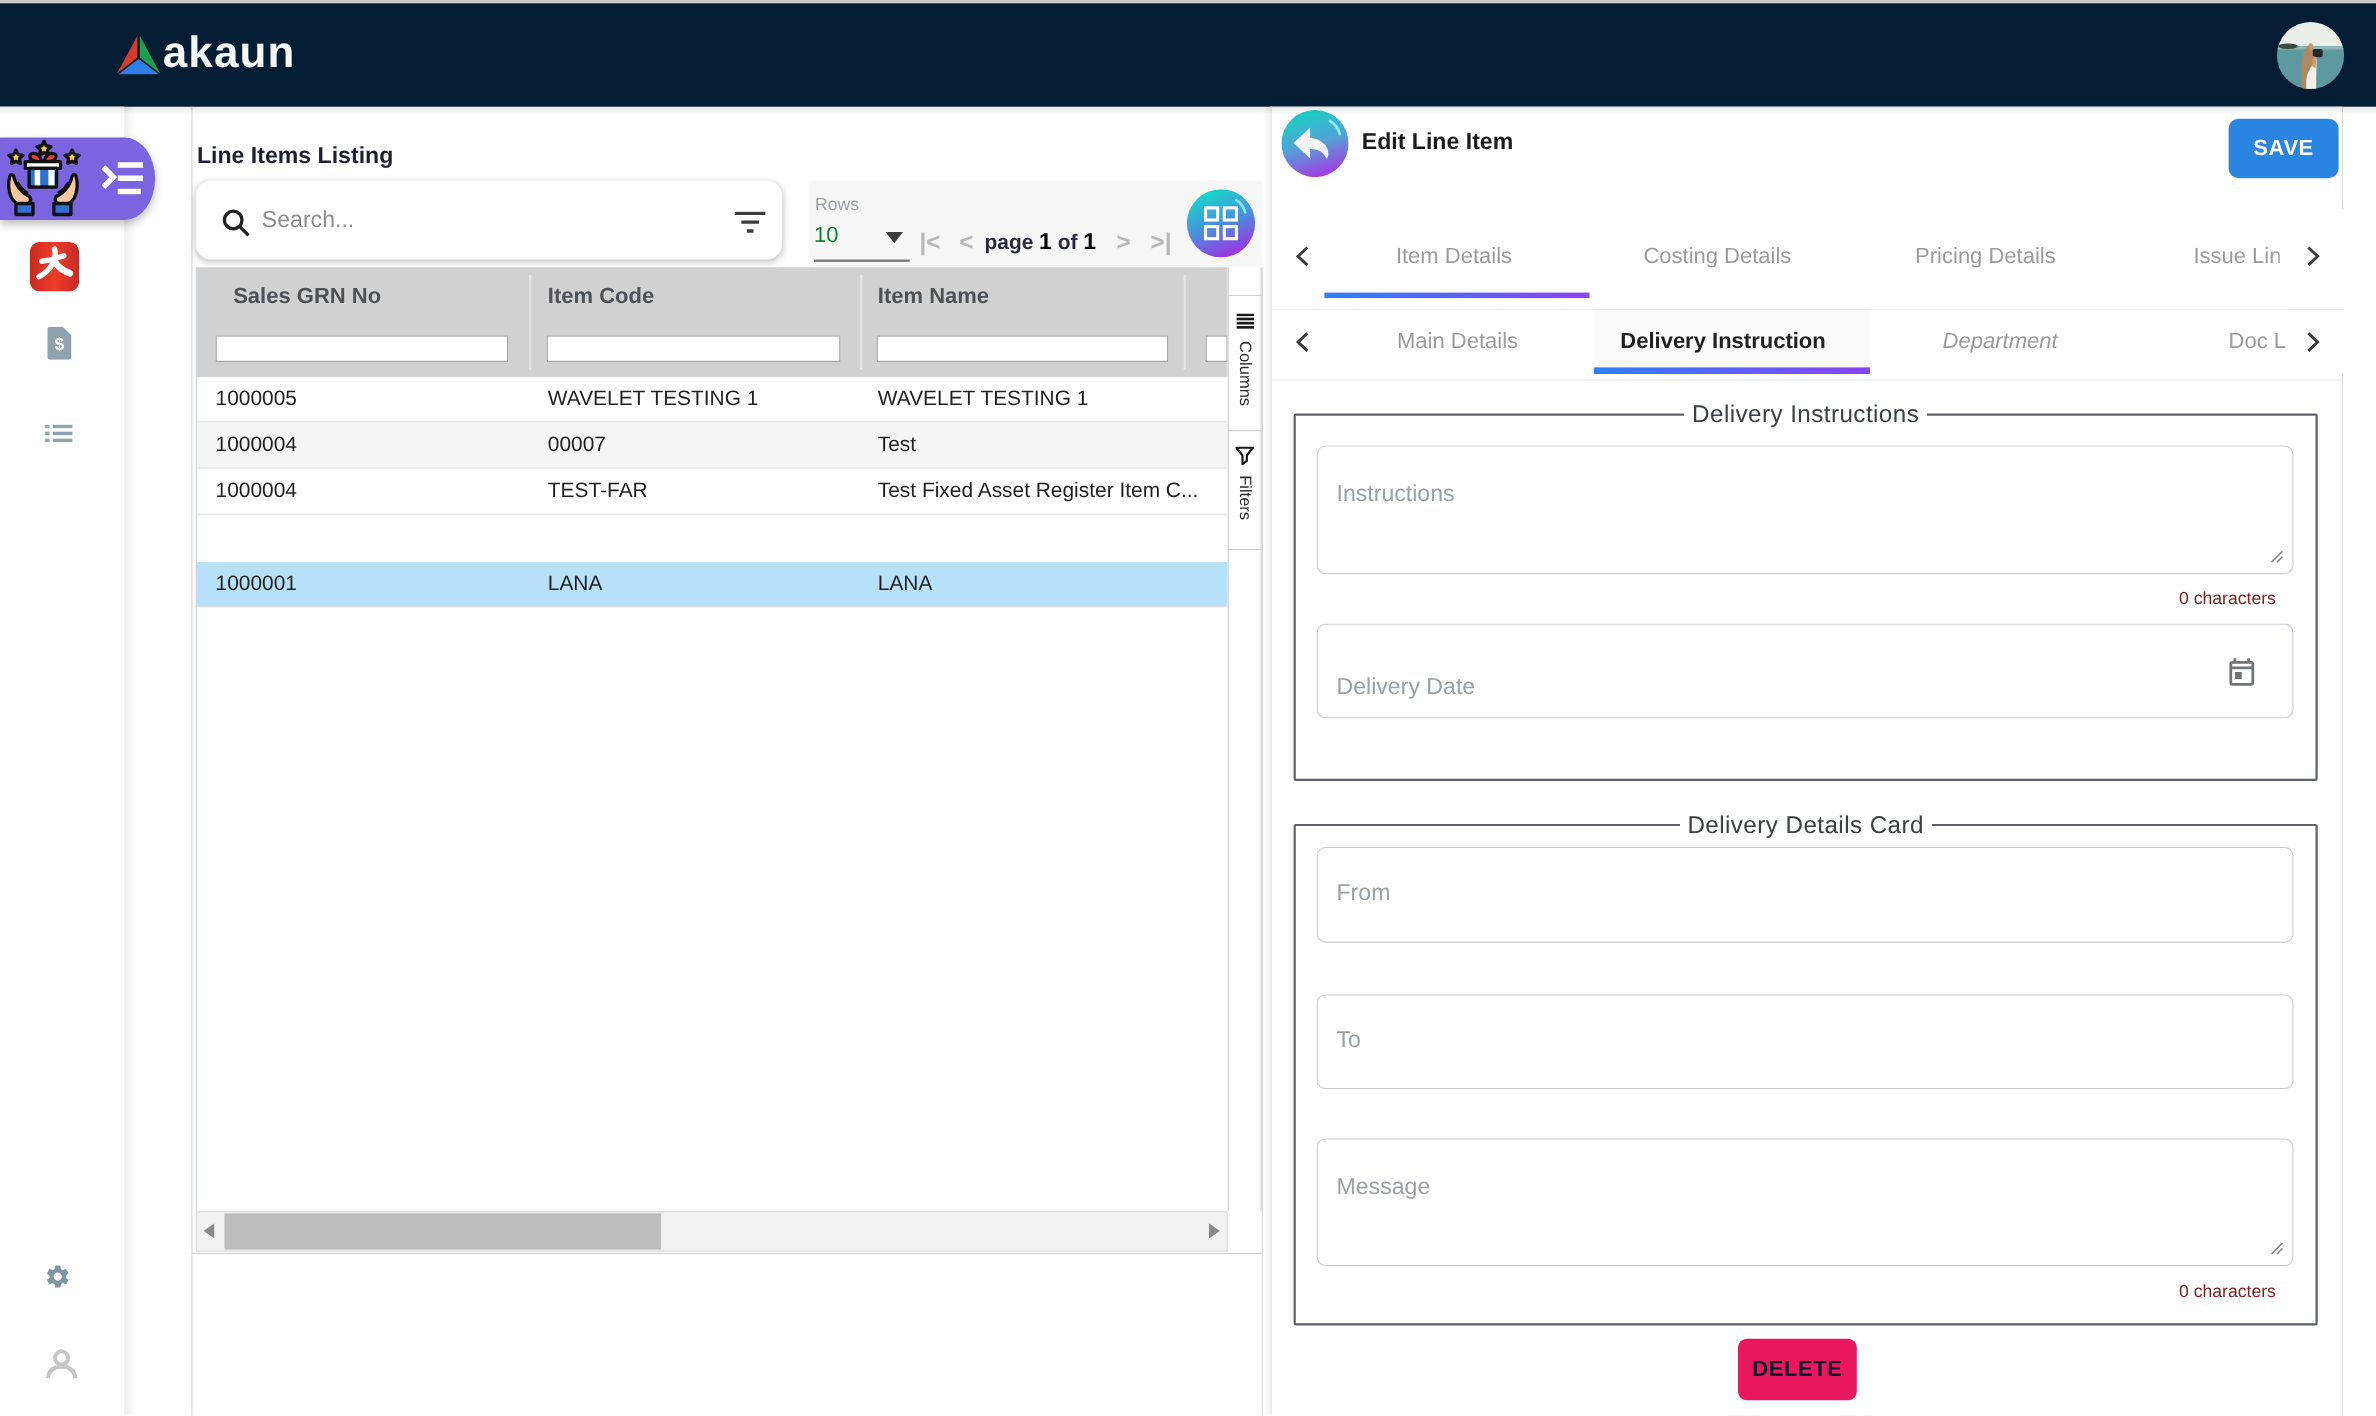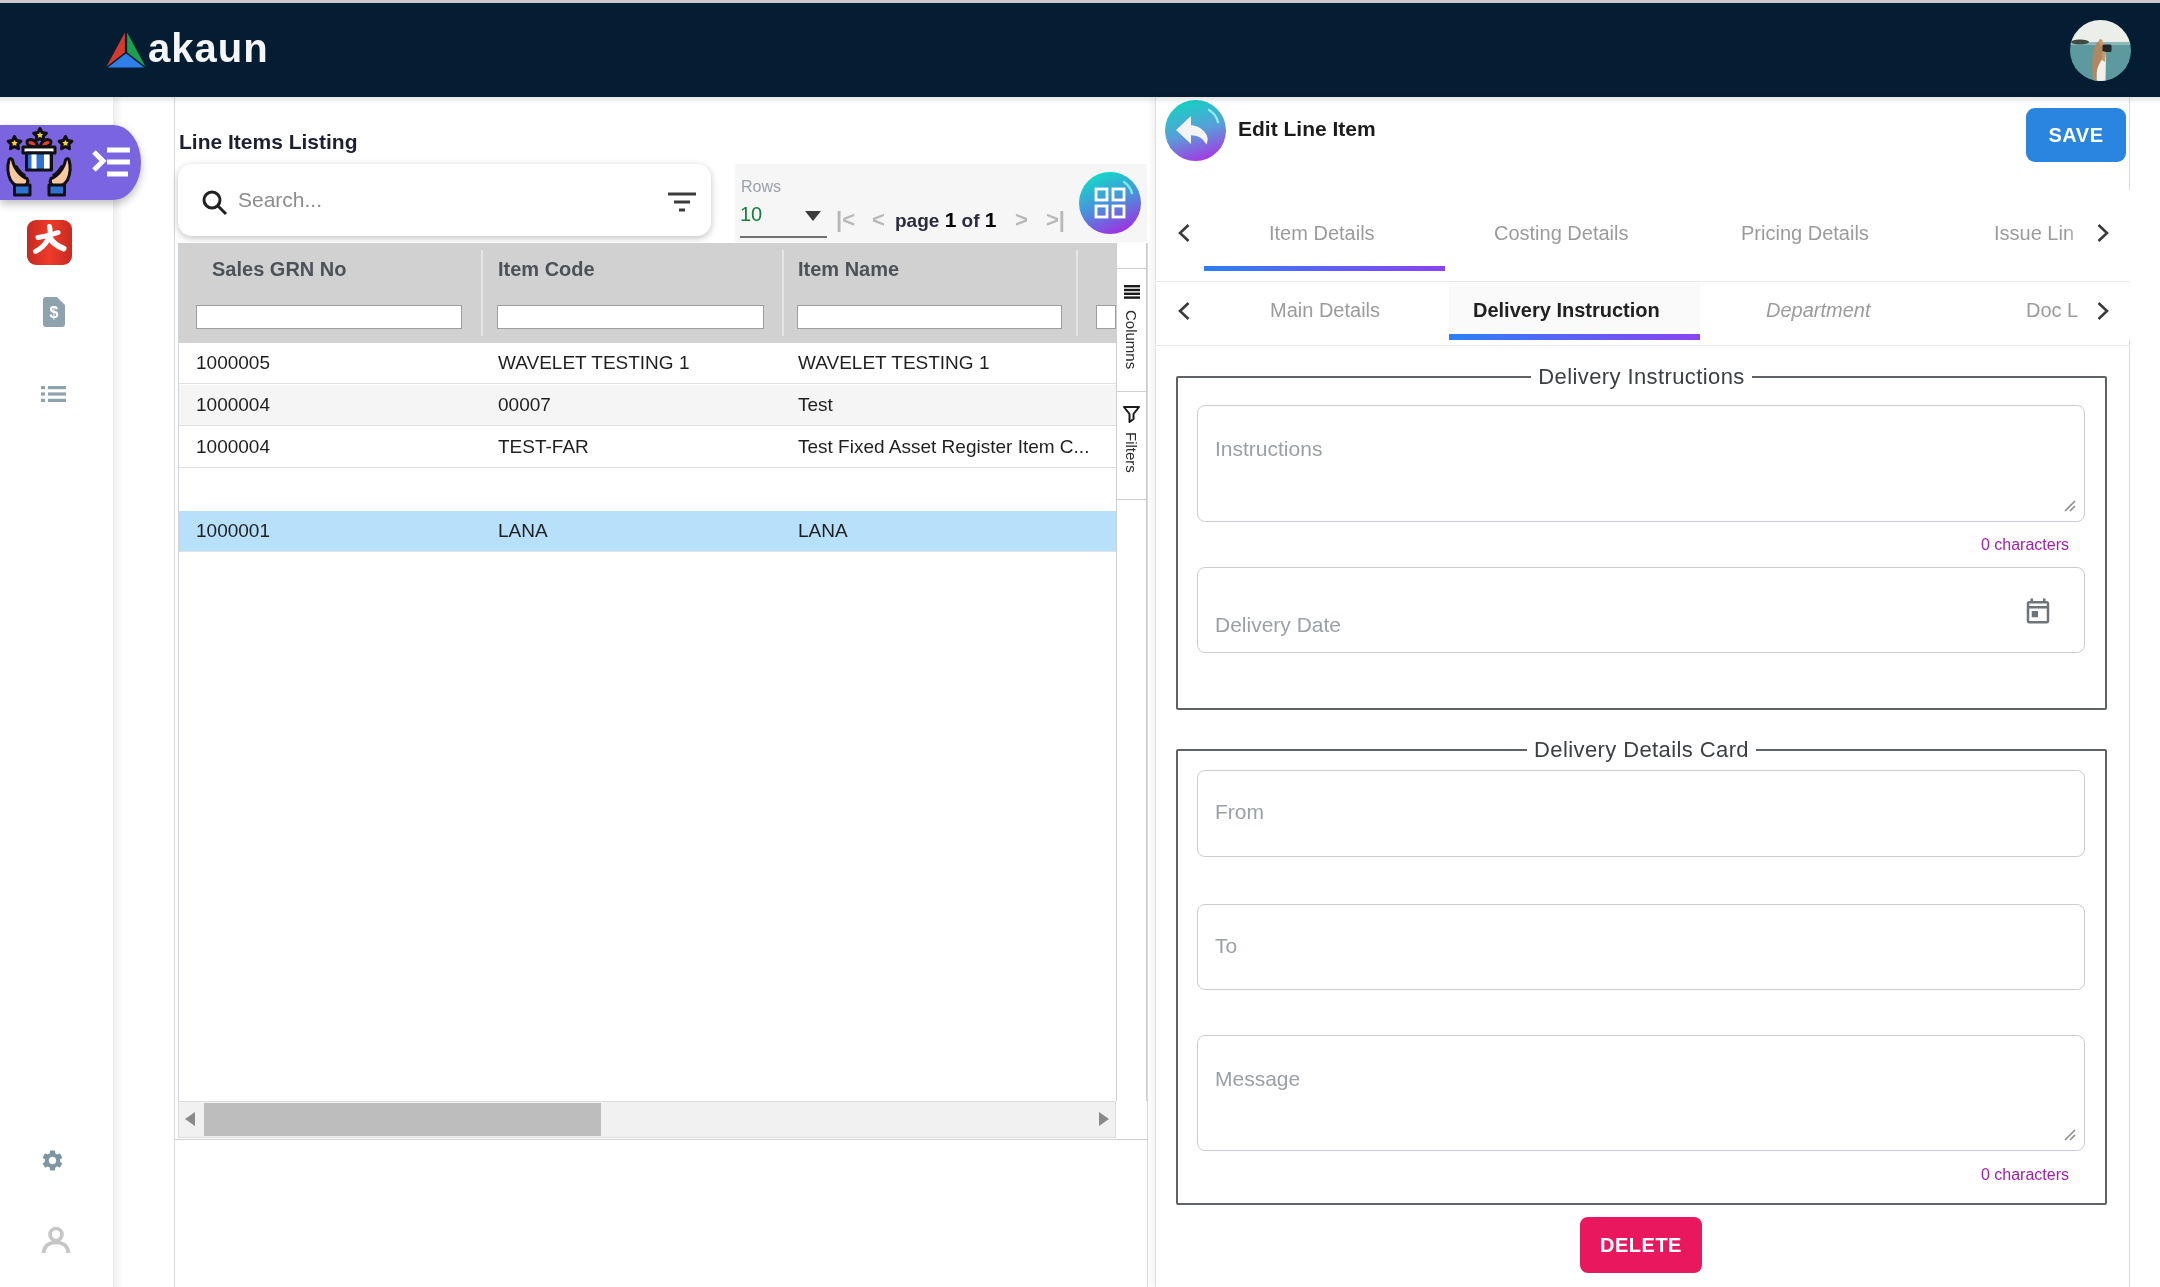--- a/index.html
+++ b/index.html
@@ -65,23 +65,23 @@
   #u1 { left:1204px; top:266px; width:241px; height:5px;
     background:linear-gradient(90deg,#2d7ff7,#8a43f3); }
   #u2 { left:1449px; top:334px; width:251px; height:6px;
     background:linear-gradient(90deg,#2d7ff7,#8a43f3); }
   .rowline { left:1155px; width:975px; height:1px; background:#e8e8e8; }
 
   fieldset { position:absolute; border:2px solid #5f6368; border-radius:2px; }
   fieldset legend { margin:0 auto; padding:0 7px; font-size:22px; letter-spacing:0.4px; color:#3c4043; }
   .finp { position:absolute; border:1px solid #c9cdd1; border-radius:8px; background:#fff; }
   .ph { position:absolute; font-size:21px; color:#9aa0a6; }
-  .chars { position:absolute; font-size:16px; color:#a21caf; }
-  #delbtn { left:1580px; top:1217px; width:122px; height:56px; background:#e9185e;
-    border-radius:8px; color:#ffffff; font-size:20px; font-weight:bold;
+  .chars { position:absolute; font-size:16px; color:#7f1d1d; }
+  #delbtn { left:1580px; top:1217px; width:108px; height:56px; background:#e9185e;
+    border-radius:8px; color:#0f172a; font-size:20px; font-weight:bold;
     display:flex; align-items:center; justify-content:center; letter-spacing:0.5px; }
 </style>
 </head>
 <body>
 <div id="canvas">
   <div class="abs" id="topstrip"></div>
   <div class="abs" id="topbar"></div>
 
   <svg class="abs" style="left:106px; top:31px;" width="40" height="37" viewBox="0 0 40 37">
     <polygon points="18.9,1.6 18.9,21.2 0.4,35.8" fill="#d53a2c"></polygon>

